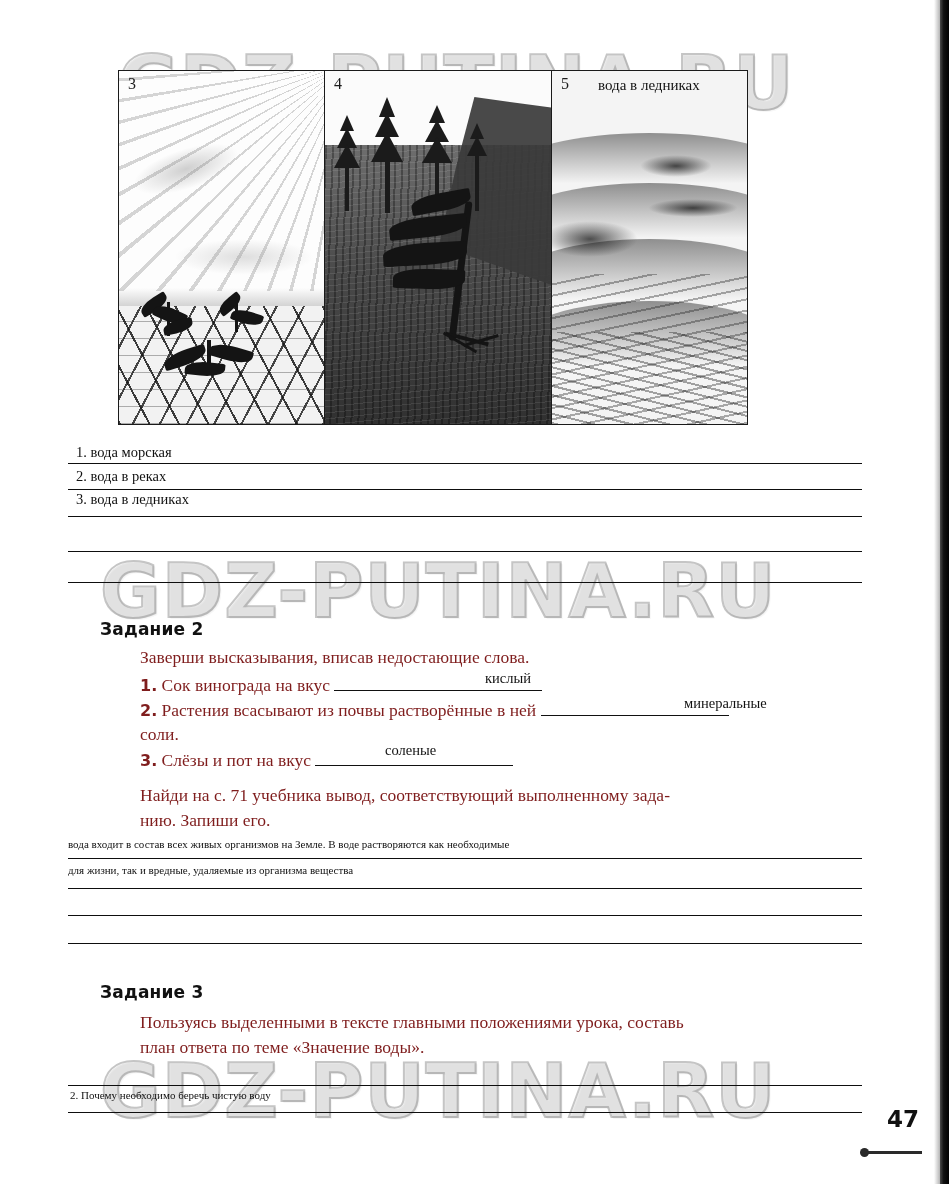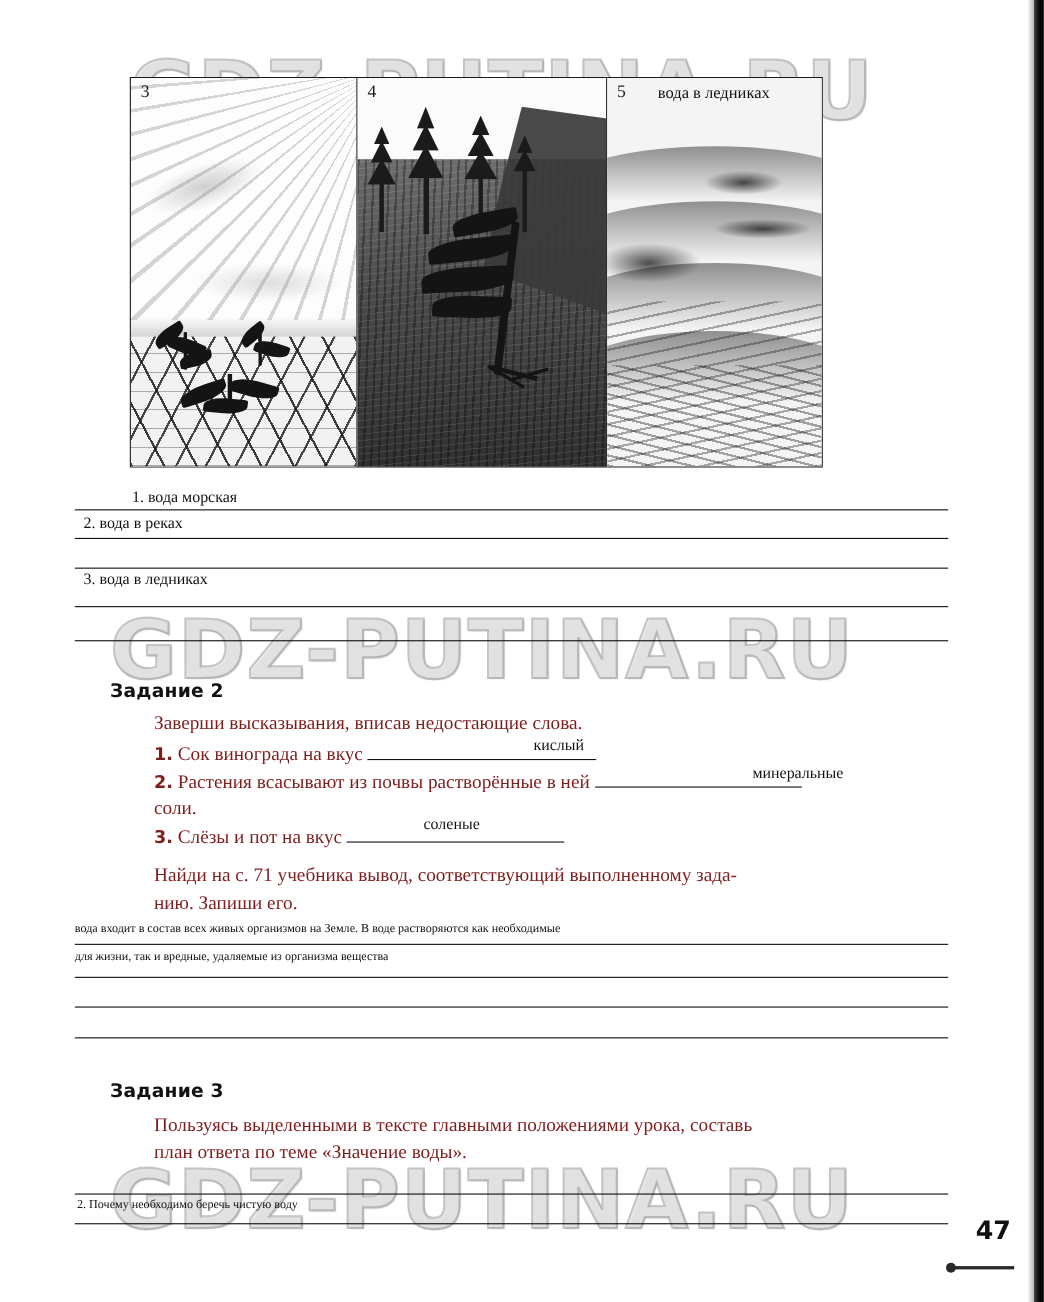--- a/index.html
+++ b/index.html
@@ -235,23 +235,23 @@
       <div class="hand-label">вода в ледниках</div>
     </div>
   </div>
 
   <div class="rule" style="top:463px;width:794px;"></div>
   <div class="rule" style="top:489px;width:794px;"></div>
   <div class="rule" style="top:516px;width:794px;"></div>
   <div class="rule" style="top:551px;width:794px;"></div>
   <div class="rule" style="top:582px;width:794px;"></div>
 
-  <div class="hand hand-sm" style="left:76px;top:444px;margin-left:44px;">1. вода морская</div>
+  <div class="hand hand-sm" style="left:76px;top:444px;">1. вода морская</div>
   <div class="hand hand-sm" style="left:76px;top:468px;">2. вода в реках</div>
-  <div class="hand hand-sm" style="left:76px;top:491px;margin-top:28px;">3. вода в ледниках</div>
+  <div class="hand hand-sm" style="left:76px;top:491px;">3. вода в ледниках</div>
 
   <div class="task-head" style="left:100px;top:619px;">Задание 2</div>
   <div class="body" style="left:140px;top:645px;">Заверши высказывания, вписав недостающие слова.</div>
 
   <div class="body" style="left:140px;top:672px;">
     <b>1.</b>
     <span>Сок винограда на вкус</span>
     <span class="fillline" style="width:208px;"></span>
   </div>
   <div class="hand hand-sm" style="left:485px;top:670px;">кислый</div>

